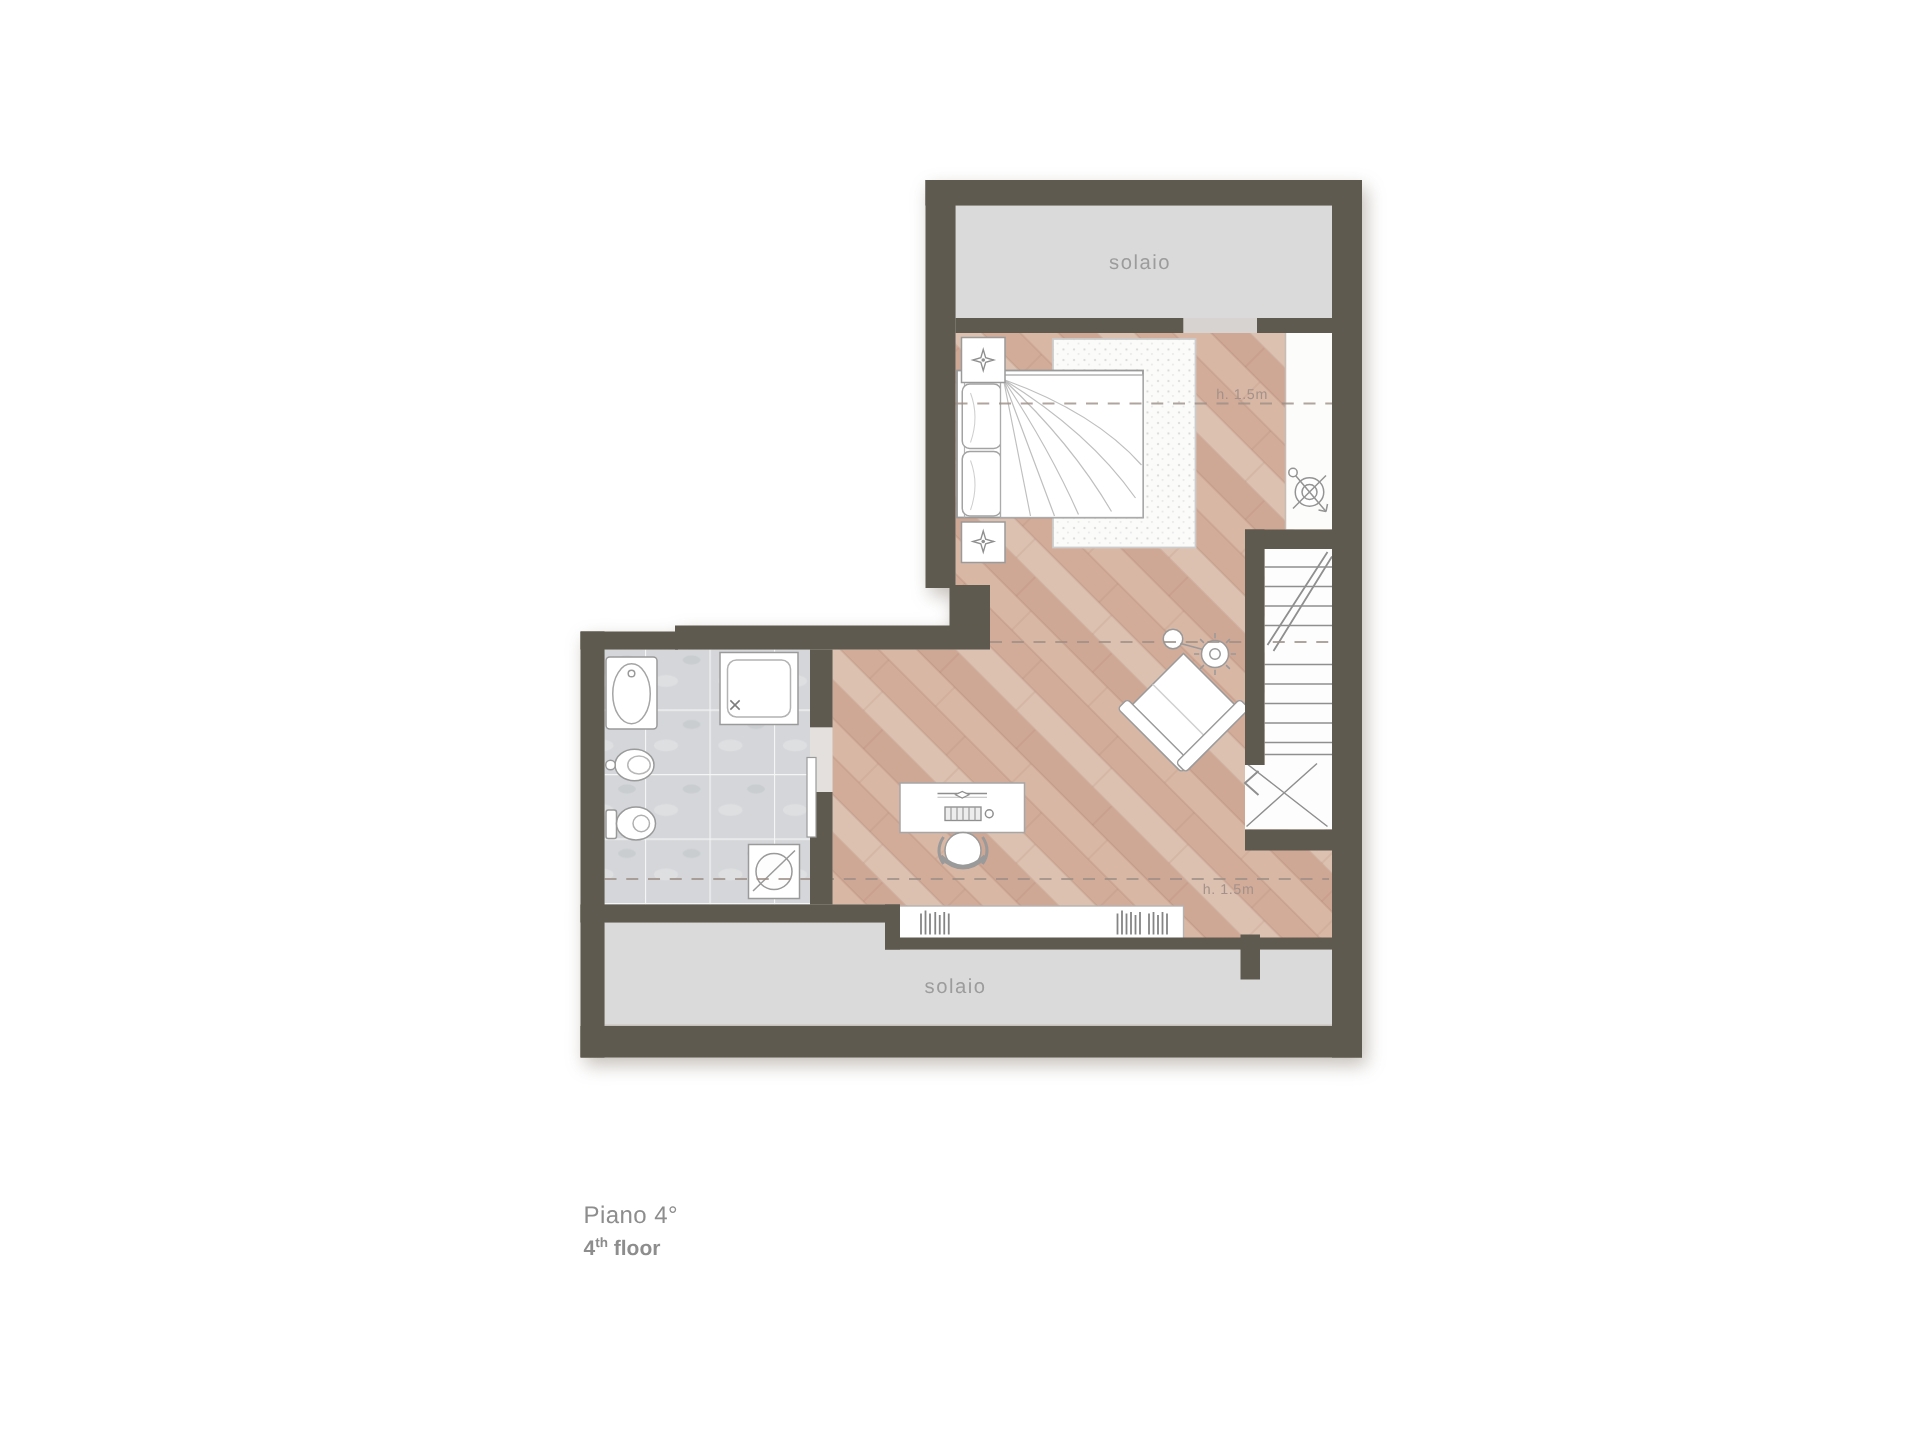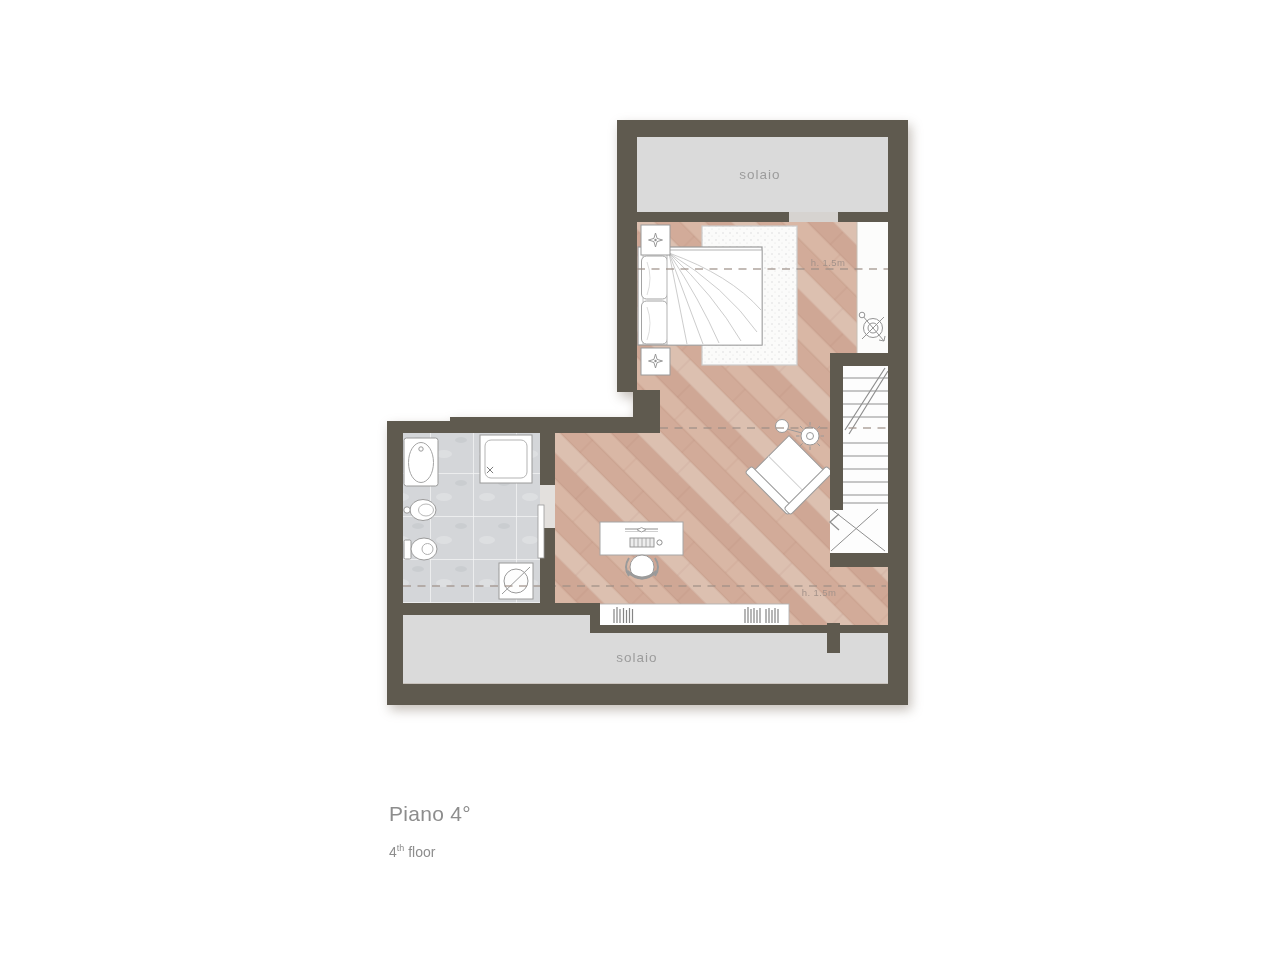--- a/index.html
+++ b/index.html
@@ -3,22 +3,22 @@
 <meta charset="utf-8">
 <style>
   html,body{margin:0;padding:0;background:#ffffff;}
   #canvas{position:relative;width:1012px;height:960px;background:#ffffff;overflow:hidden;
           font-family:"Liberation Sans", sans-serif;}
   svg{position:absolute;left:0;top:0;}
   .plan-shadow{filter:drop-shadow(3px 5px 6px rgba(110,95,80,0.40));}
   .lbl{font-family:"Liberation Sans",sans-serif;font-size:13.5px;fill:#9c9c9c;letter-spacing:1px;}
   .hlbl{font-family:"Liberation Sans",sans-serif;font-size:9.5px;fill:#a3928a;letter-spacing:.4px;}
   .caption{position:absolute;left:389px;top:802px;color:#8d8d8d;}
-  .caption-title{font-size:21px;letter-spacing:.3px;line-height:1.15;}
-  .caption-sub{font-size:14px;margin-top:17px;}
+  .caption-title{font-size:16px;letter-spacing:.3px;line-height:1.15;}
+  .caption-sub{font-size:14px;margin-top:3px;font-weight:bold;}
   .caption-sub sup{font-size:9px;}
 </style>
 </head>
 <body>
 
 <div id="canvas">
 <svg width="1280" height="960" viewBox="0 0 1280 960">
   <defs>
     <pattern id="wood" width="72" height="72" patternUnits="userSpaceOnUse" patternTransform="rotate(-45)">
       <rect width="72" height="72" fill="#d8b4a2"></rect>

